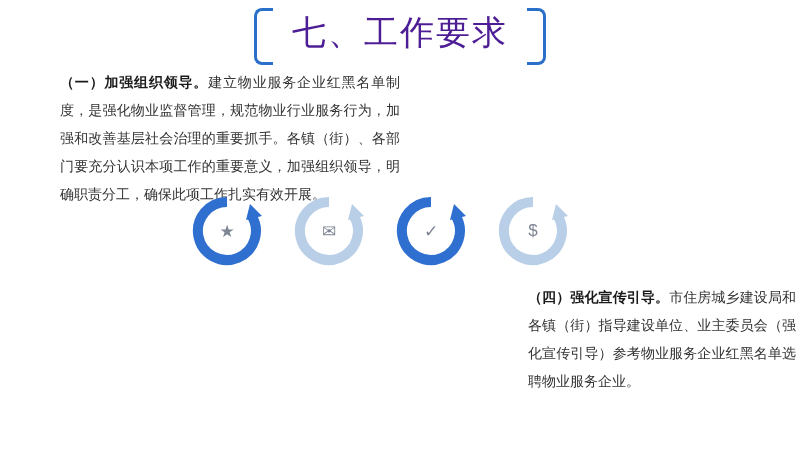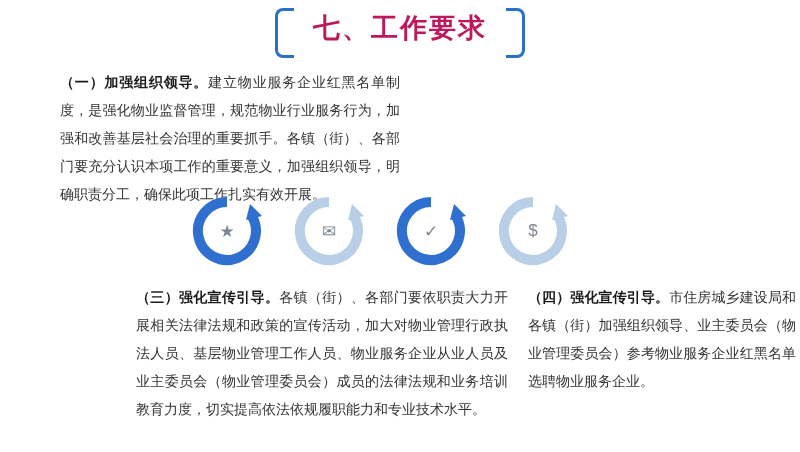--- a/index.html
+++ b/index.html
@@ -27,23 +27,23 @@
     width: 800px;
     display: flex;
     align-items: center;
     justify-content: center;
   }
   .title-box {
     position: relative;
     padding: 6px 38px 8px 38px;
   }
   .title-text {
-    font-size: 27px;
-    font-weight: bold;
-    color: #be185d;
+    font-size: 34px;
+    font-weight: normal;
+    color: #4c1d95;
     letter-spacing: 2px;
     line-height: 1.1;
     white-space: nowrap;
   }
   .bracket {
     position: absolute;
     top: 0;
     width: 16px;
     height: 100%;
     border-top: 3px solid #2a6fc9;
@@ -159,21 +159,18 @@
     <div class="ring r4">
       <svg width="70" height="70" viewBox="0 0 70 70">
         <path d="M35 6 A29 29 0 1 0 59.1 19.0" fill="none" stroke="#b9cfe8" stroke-width="10" stroke-linecap="butt"></path>
         <polygon points="58,8 70,20 54,24" fill="#b9cfe8"></polygon>
       </svg>
       <div class="glyph">$</div>
     </div>
 
   </div>
 
-  <div class="para p3">
-    <b>（三）强化宣传引导。</b><span>各镇（街）、各部门要依职责大力开展相关法律法规和政策的宣传活动，加大对物业管理行政执法人员、基层物业管理工作人员、物业服务企业从业人员及业主委员会（物业管理委员会）成员的法律法规和业务培训教育力度，切实提高依法依规履职能力和专业技术水平。</span>
-  </div>
 
   <div class="para p4">
-    <b>（四）强化宣传引导。</b><span>市住房城乡建设局和各镇（街）加强组织领导、业主委员会（物业管理委员会）参考物业服务企业红黑名单选聘物业服务企业。</span>
+    <b>（四）强化宣传引导。</b><span>市住房城乡建设局和各镇（街）指导建设单位、业主委员会（强化宣传引导）参考物业服务企业红黑名单选聘物业服务企业。</span>
   </div>
 
 </div>
 
 </body></html>

